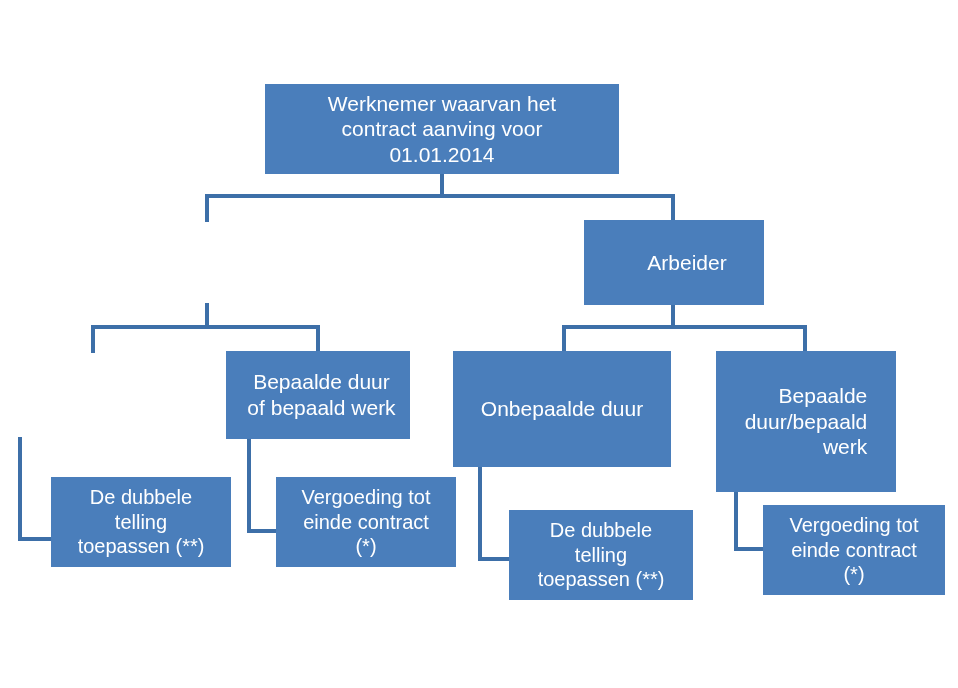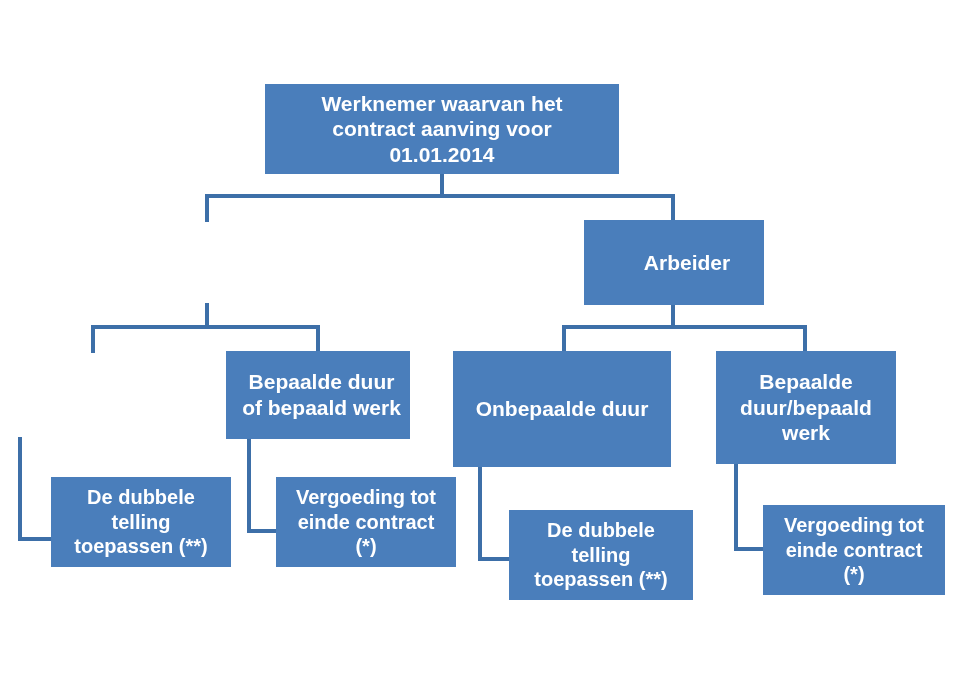--- a/index.html
+++ b/index.html
@@ -9,21 +9,20 @@
   }
   body {
     font-family: "Liberation Sans", sans-serif;
   }
   #canvas {
     position: relative;
     width: 958px;
     height: 688px;
     background: #ffffff;
     overflow: hidden;
-    font-weight: bold;
   }
   .node {
     position: absolute;
     background: #4A7EBB;
     color: #ffffff;
     display: flex;
     align-items: center;
     justify-content: center;
     text-align: center;
     line-height: 1.22;
@@ -87,21 +86,21 @@
 
 
   <div class="node" style="left:584px; top:220px; width:180px; height:85px; font-size:21px;padding-left:32px;">Arbeider</div>
 
 
   <div class="node" style="left:226px; top:351px; width:184px; height:88px; font-size:21px;padding-left:13px;">Bepaalde duur
 of bepaald werk</div>
 
   <div class="node" style="left:453px; top:351px; width:218px; height:116px; font-size:21px;">Onbepaalde duur</div>
 
-  <div class="node" style="left:716px; top:351px; width:180px; height:113px; font-size:21px;">Bepaalde
+  <div class="node" style="left:716px; top:351px; width:180px; height:141px; font-size:21px;text-align:right;">Bepaalde
 duur/bepaald
 werk</div>
 
   <div class="node" style="left:51px; top:477px; width:180px; height:90px; font-size:20px;">De dubbele
 telling
 toepassen (**)</div>
 
   <div class="node" style="left:276px; top:477px; width:180px; height:90px; font-size:20px;">Vergoeding tot
 einde contract
 (*)</div>

